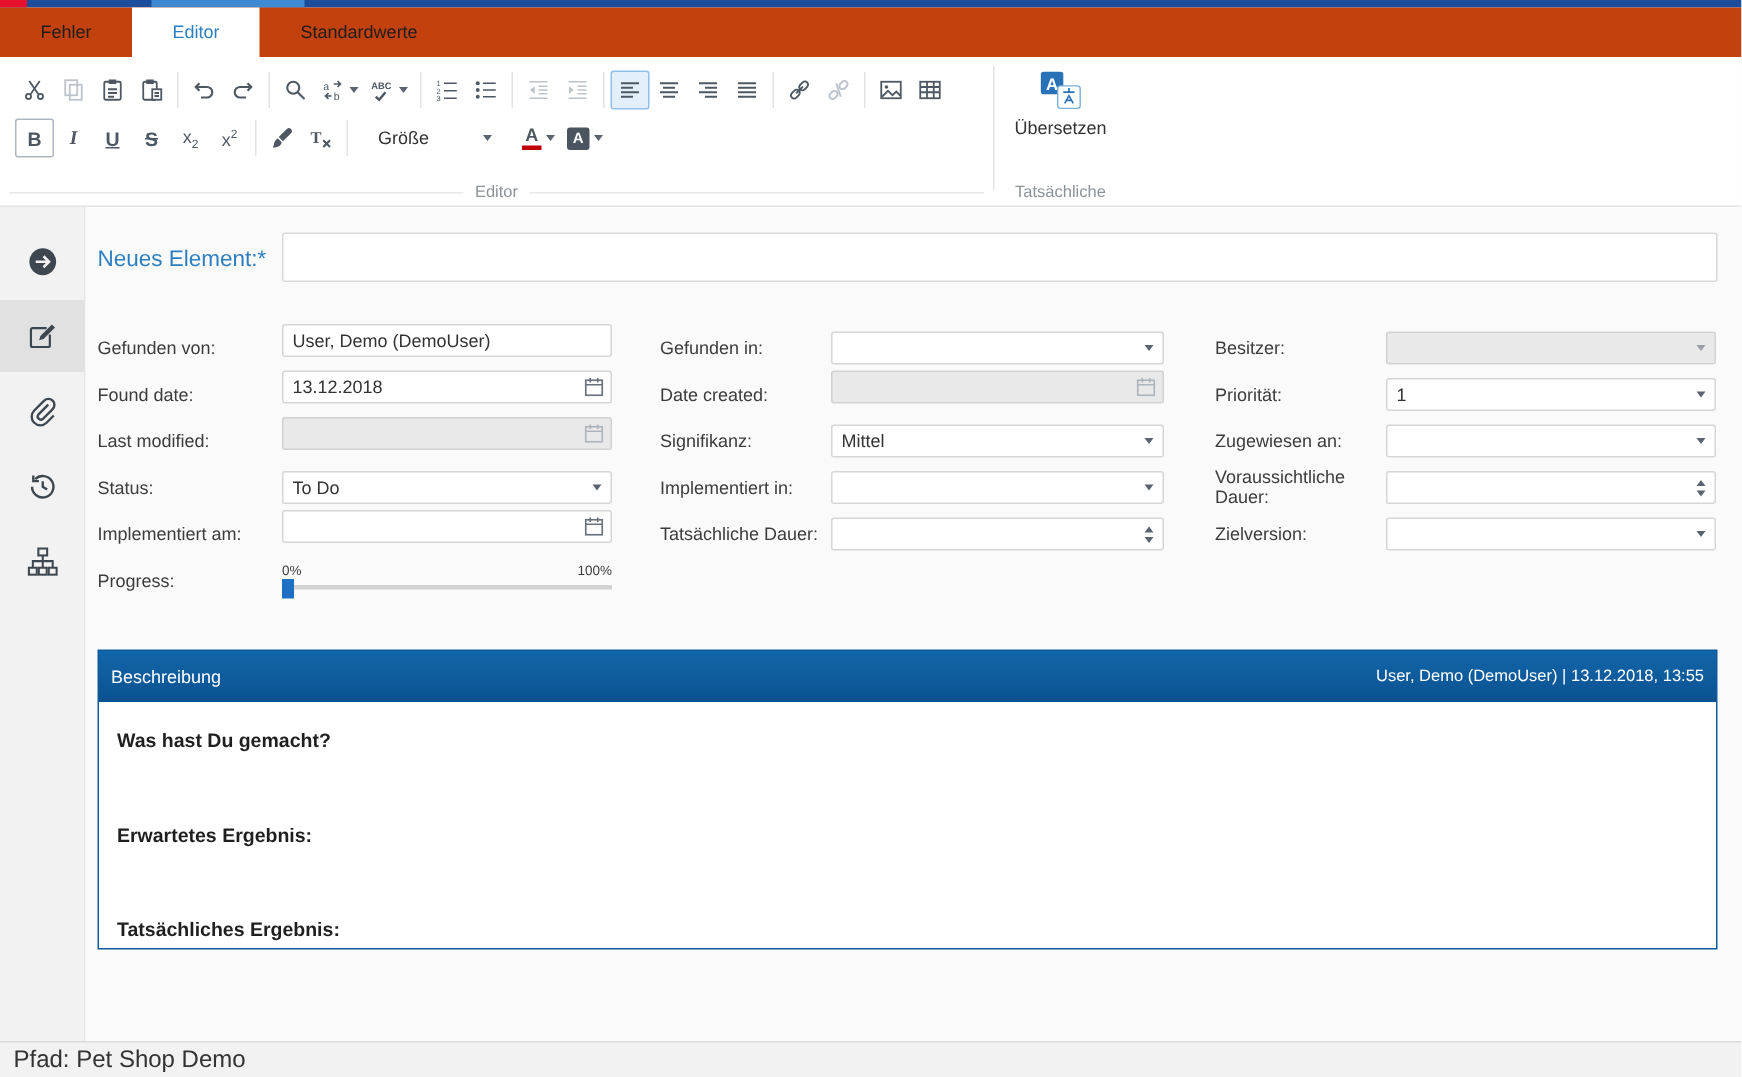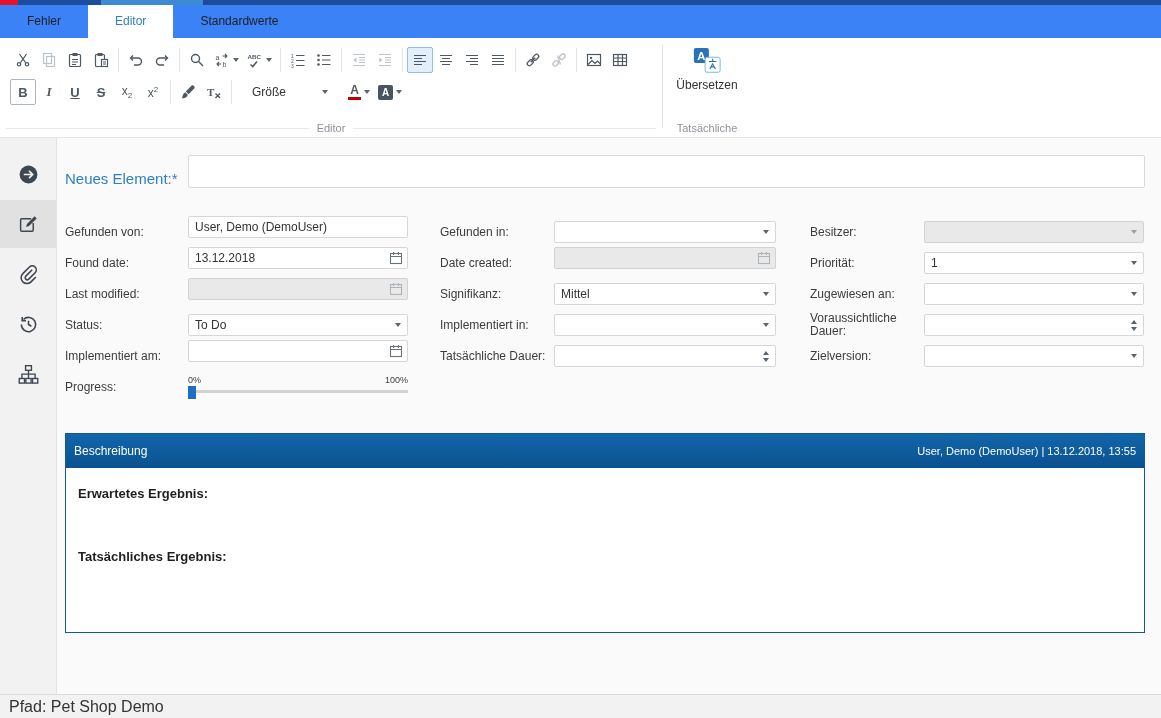--- a/index.html
+++ b/index.html
@@ -6,21 +6,21 @@
   html,body{width:1161px;height:718px}
   body{font-family:"Liberation Sans",sans-serif;background:#fff;position:relative;overflow:hidden;font-size:12px;color:#333}
   button{font-family:inherit;background:transparent;border:none;cursor:default}
 
   
   #titlebar{position:absolute;top:0;left:0;width:100%;height:5px;background:#1c4d9c}
   .tb-red{position:absolute;left:0;top:0;width:18px;height:5px;background:#e8112d}
   .tb-hl{position:absolute;left:101px;top:0;width:102px;height:5px;background:#3e8ad2}
 
   
-  #tabbar{position:absolute;top:5px;left:0;width:100%;height:33px;background:#3b82f6;display:flex}
+  #tabbar{position:absolute;top:5px;left:0;width:100%;height:33px;background:#c2410c;display:flex}
   .tab{padding:0 27px;line-height:33px;font-size:12px;color:#1e1e1e}
   .tab.active{background:#fff;color:#2d7fc1}
 
   
   #ribbon{position:absolute;top:38px;left:0;width:100%;height:100px;background:#fff;border-bottom:1px solid #e4e4e4;display:flex}
   .rgroup{position:relative;height:100%}
   .rgroup-editor{width:662px;padding:8px 0 0 10px}
   .rgroup-translate{width:88px;display:flex;flex-direction:column;align-items:center;padding-top:4px}
   .rsep-v{width:1px;background:#e2e2e2;margin:6px 0 10px}
   .rrow{display:flex;align-items:center;height:28px}
@@ -50,21 +50,21 @@
   .ic{width:16px;height:16px;display:block}
 
   
   #sidebar{position:absolute;left:0;top:138px;width:57px;bottom:24px;background:#f2f2f2;border-right:1px solid #e3e3e3;padding-top:12px}
   .side-item{height:48px;display:flex;align-items:center;justify-content:center;color:#3e4750;margin-bottom:2px}
   .side-item.active{background:#e1e1e1}
   .side-item svg{width:21px;height:21px;display:block}
 
   
   #content{position:absolute;left:57px;top:138px;right:0;bottom:24px;background:#fafafa;padding:17px 16px 0 8px;overflow:hidden}
-  .title-row{display:flex;align-items:flex-end}
+  .title-row{display:flex;align-items:center}
   .title-label{width:123px;color:#2d7fc1;font-size:15px;line-height:18px;padding-top:2px}
   .title-input{flex:1;height:33px;border:1px solid #d9d9d9;border-radius:2px;background:#fff;padding:0 8px;font-size:13px;outline:none}
 
   .fields{display:flex;margin-top:33px}
   .fcol{display:flex;flex-direction:column}
   .fcol1{width:343px;margin-right:32px}
   .fcol2{width:336px;margin-right:34px}
   .fcol3{width:334px}
   .frow{display:flex;align-items:center;height:22px;margin-bottom:9px}
   .flabel{font-size:12px;color:#3c3c3c;padding-right:6px;line-height:13px}
@@ -515,20 +515,21 @@
     </div>
 
   </div>
 
   <div class="desc-panel">
     <div class="desc-header">
       <span class="desc-title">Beschreibung</span>
       <span class="desc-meta">User, Demo (DemoUser) | 13.12.2018, 13:55</span>
     </div>
     <div class="desc-body">
+      <p>Was hast Du gemacht?</p>
       <p>Erwartetes Ergebnis:</p>
       <p>Tatsächliches Ergebnis:</p>
     </div>
   </div>
 
 </div>
 
 <div id="statusbar">
   <span>Pfad: Pet Shop Demo</span>
 </div>

